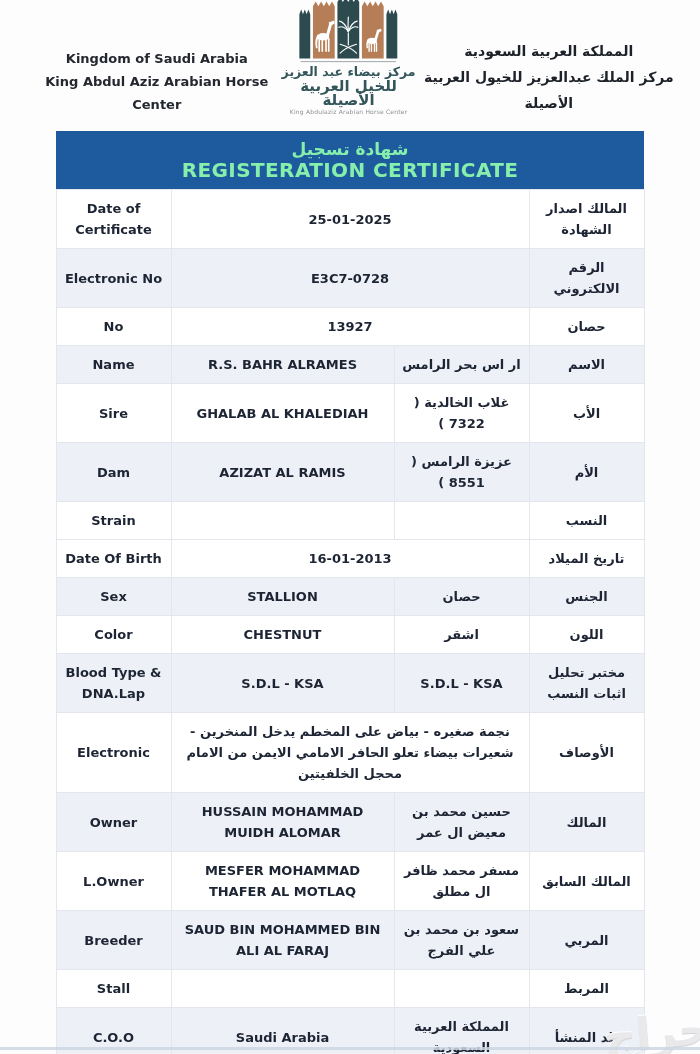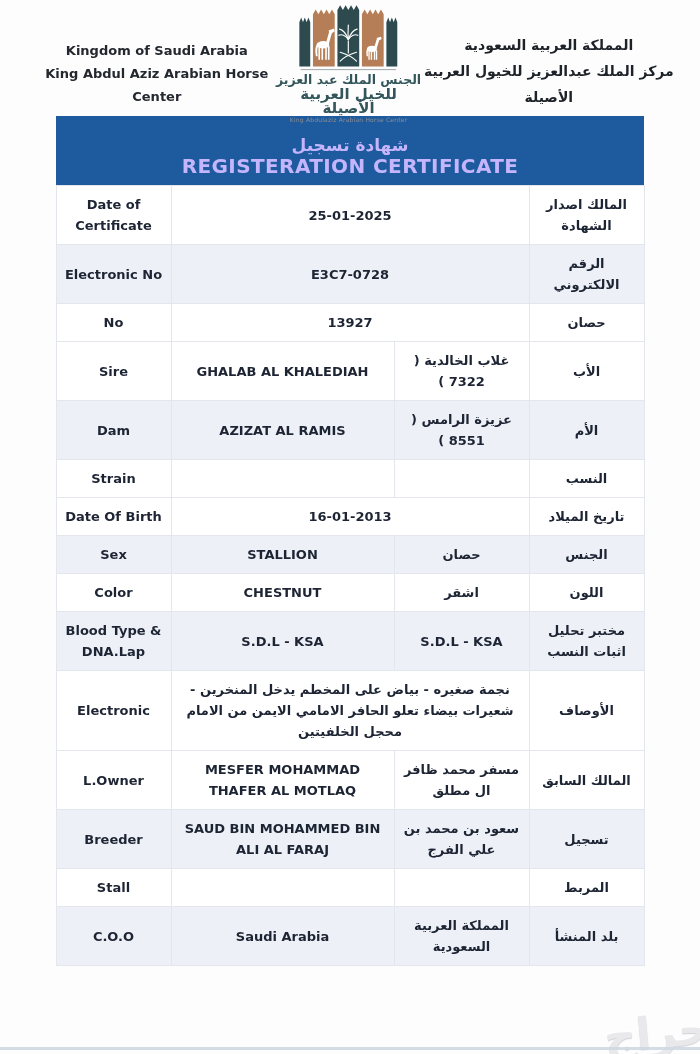--- a/index.html
+++ b/index.html
@@ -6,41 +6,41 @@
   html,body { width:700px; height:1054px; overflow:hidden; }
   body {
     font-family:"DejaVu Sans", sans-serif;
     background:#fdfdfe;
     color:#1d2433;
     position:relative;
   }
 
   
   .header {
-    display:flex; align-items:center; justify-content:space-between;
+    display:flex; align-items:flex-end; justify-content:space-between;
     padding:12px 26px 0 40px; height:116px;
   }
   .header-en {
     width:250px; text-align:center; font-weight:bold; font-size:13px;
     line-height:23px; color:#23272e; padding-top:18px;
   }
   .header-ar {
     width:268px; text-align:center; font-weight:bold; font-size:14px;
     line-height:26px; color:#1d2128; padding-top:14px; direction:rtl;
   }
   .logo { width:152px; text-align:center; }
   .logo svg { display:block; margin:0 auto; }
   .logo-ar1 { font-size:12.5px; font-weight:bold; color:#33565a; line-height:15px; direction:rtl; }
   .logo-ar2 { font-size:15px; font-weight:bold; color:#33565a; line-height:14px; direction:rtl; }
   .logo-en  { font-size:6px; color:#8b8f93; line-height:9px; letter-spacing:.2px; }
 
   
   .banner {
-    width:588px; margin:0 auto 0 auto; background:#1e5a9e;
-    color:#c4b5fd; text-align:center; padding:18px 0 8px 0;
+    width:588px; margin:15px auto 0 auto; background:#1e5a9e;
+    color:#86efac; text-align:center; padding:7px 0 8px 0;
   }
   .banner-ar { font-size:17px; font-weight:bold; line-height:22px; direction:rtl; }
   .banner-en { font-size:20px; font-weight:bold; line-height:21px; letter-spacing:.4px; }
 
   
   table.cert {
     width:588px; margin:0 auto; border-collapse:collapse;
     background:#ffffff; table-layout:fixed;
   }
   table.cert td {
@@ -116,21 +116,21 @@
         <rect x="103.5" y="68" width="2" height="14"></rect>
         <rect x="107" y="69" width="2" height="13"></rect>
         <rect x="111.5" y="69" width="2" height="13"></rect>
         <rect x="114.5" y="68" width="2" height="14"></rect>
         <path d="M103,63 C100,67 100,73 101,77 L103,77 C102,72 102.8,67 105,64 Z"></path>
       </g>
 
       <polygon fill="#2d4b4e" points="130,92 130,27 132.7,20 135.3,27 138,20 140.7,27 143.3,20 146,27 146,92"></polygon>
       <rect x="4" y="96" width="140" height="1.2" fill="#8a9496"></rect>
     </svg>
-    <div class="logo-ar1">الجنس الملك عبد العزيز</div>
+    <div class="logo-ar1">مركز بيضاء عبد العزيز</div>
     <div class="logo-ar2">للخيل العربية الأصيلة</div>
     <div class="logo-en">King Abdulaziz Arabian Horse Center</div>
   </div>
 
   <div class="header-ar">
     <div>المملكة العربية السعودية</div>
     <div>مركز الملك عبدالعزيز للخيول العربية</div>
     <div>الأصيلة</div>
   </div>
 </div>
@@ -159,20 +159,26 @@
     <td class="c-val-en" colspan="2">E3C7-0728</td>
 
     <td class="c-label-ar">الرقم الالكتروني</td>
   </tr>
       <tr>
     <td class="c-label">No</td>
     <td class="c-val-en" colspan="2">13927</td>
 
     <td class="c-label-ar">حصان</td>
   </tr>
+      <tr class="shaded">
+    <td class="c-label">Name</td>
+    <td class="c-val-en">R.S. BAHR ALRAMES</td>
+    <td class="c-val-ar">ار اس بحر الرامس</td>
+    <td class="c-label-ar">الاسم</td>
+  </tr>
       <tr>
     <td class="c-label">Sire</td>
     <td class="c-val-en">GHALAB AL KHALEDIAH</td>
     <td class="c-val-ar">غلاب الخالدية ( 7322 )</td>
     <td class="c-label-ar">الأب</td>
   </tr>
       <tr class="shaded">
     <td class="c-label">Dam</td>
     <td class="c-val-en">AZIZAT AL RAMIS</td>
     <td class="c-val-ar">عزيزة الرامس ( 8551 )</td>
@@ -207,31 +213,37 @@
     <td class="c-val-en">S.D.L - KSA</td>
     <td class="c-val-ar">S.D.L - KSA</td>
     <td class="c-label-ar">مختبر تحليل اثبات النسب</td>
   </tr>
       <tr>
     <td class="c-label">Electronic</td>
     <td class="c-val-en rtl" colspan="2">نجمة صغيره - بياض على المخطم يدخل المنخرين - شعيرات بيضاء تعلو الحافر الامامي الايمن من الامام محجل الخلفيتين</td>
 
     <td class="c-label-ar">الأوصاف</td>
   </tr>
+      <tr class="shaded">
+    <td class="c-label">Owner</td>
+    <td class="c-val-en">HUSSAIN MOHAMMAD MUIDH ALOMAR</td>
+    <td class="c-val-ar">حسين محمد بن معيض ال عمر</td>
+    <td class="c-label-ar">المالك</td>
+  </tr>
       <tr>
     <td class="c-label">L.Owner</td>
     <td class="c-val-en">MESFER MOHAMMAD THAFER AL MOTLAQ</td>
     <td class="c-val-ar">مسفر محمد ظافر ال مطلق</td>
     <td class="c-label-ar">المالك السابق</td>
   </tr>
       <tr class="shaded">
     <td class="c-label">Breeder</td>
     <td class="c-val-en">SAUD BIN MOHAMMED BIN ALI AL FARAJ</td>
     <td class="c-val-ar">سعود بن محمد بن علي الفرج</td>
-    <td class="c-label-ar">تسجيل</td>
+    <td class="c-label-ar">المربي</td>
   </tr>
       <tr>
     <td class="c-label">Stall</td>
     <td class="c-val-en"></td>
     <td class="c-val-ar"></td>
     <td class="c-label-ar">المربط</td>
   </tr>
       <tr class="shaded">
     <td class="c-label">C.O.O</td>
     <td class="c-val-en">Saudi Arabia</td>

